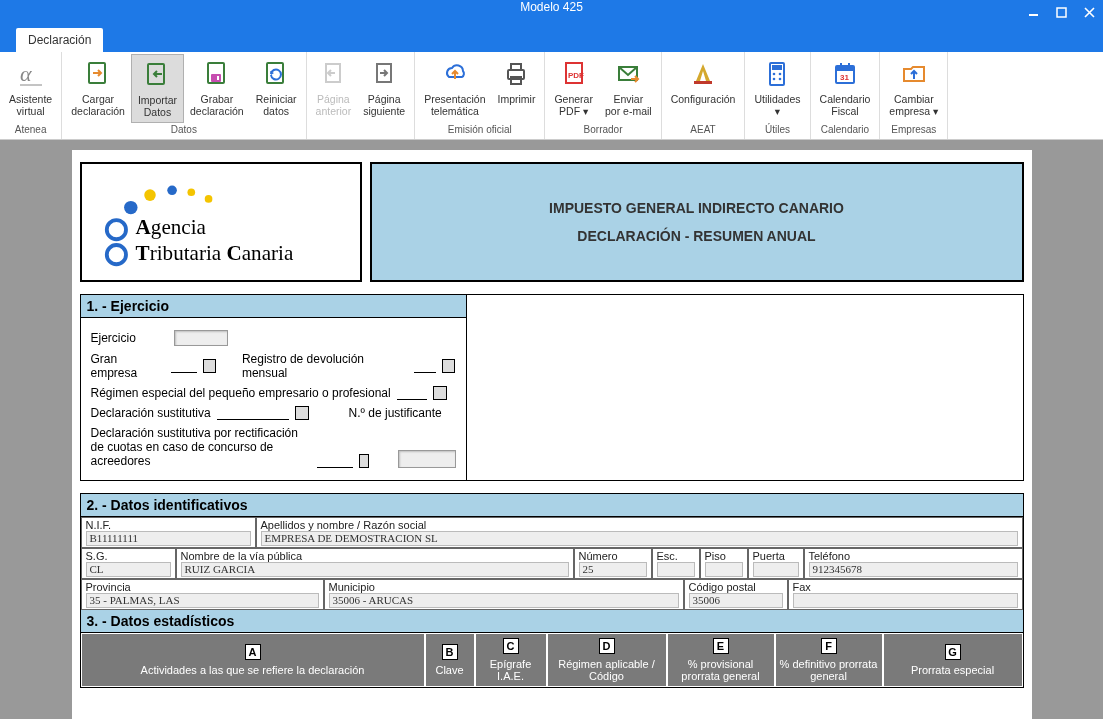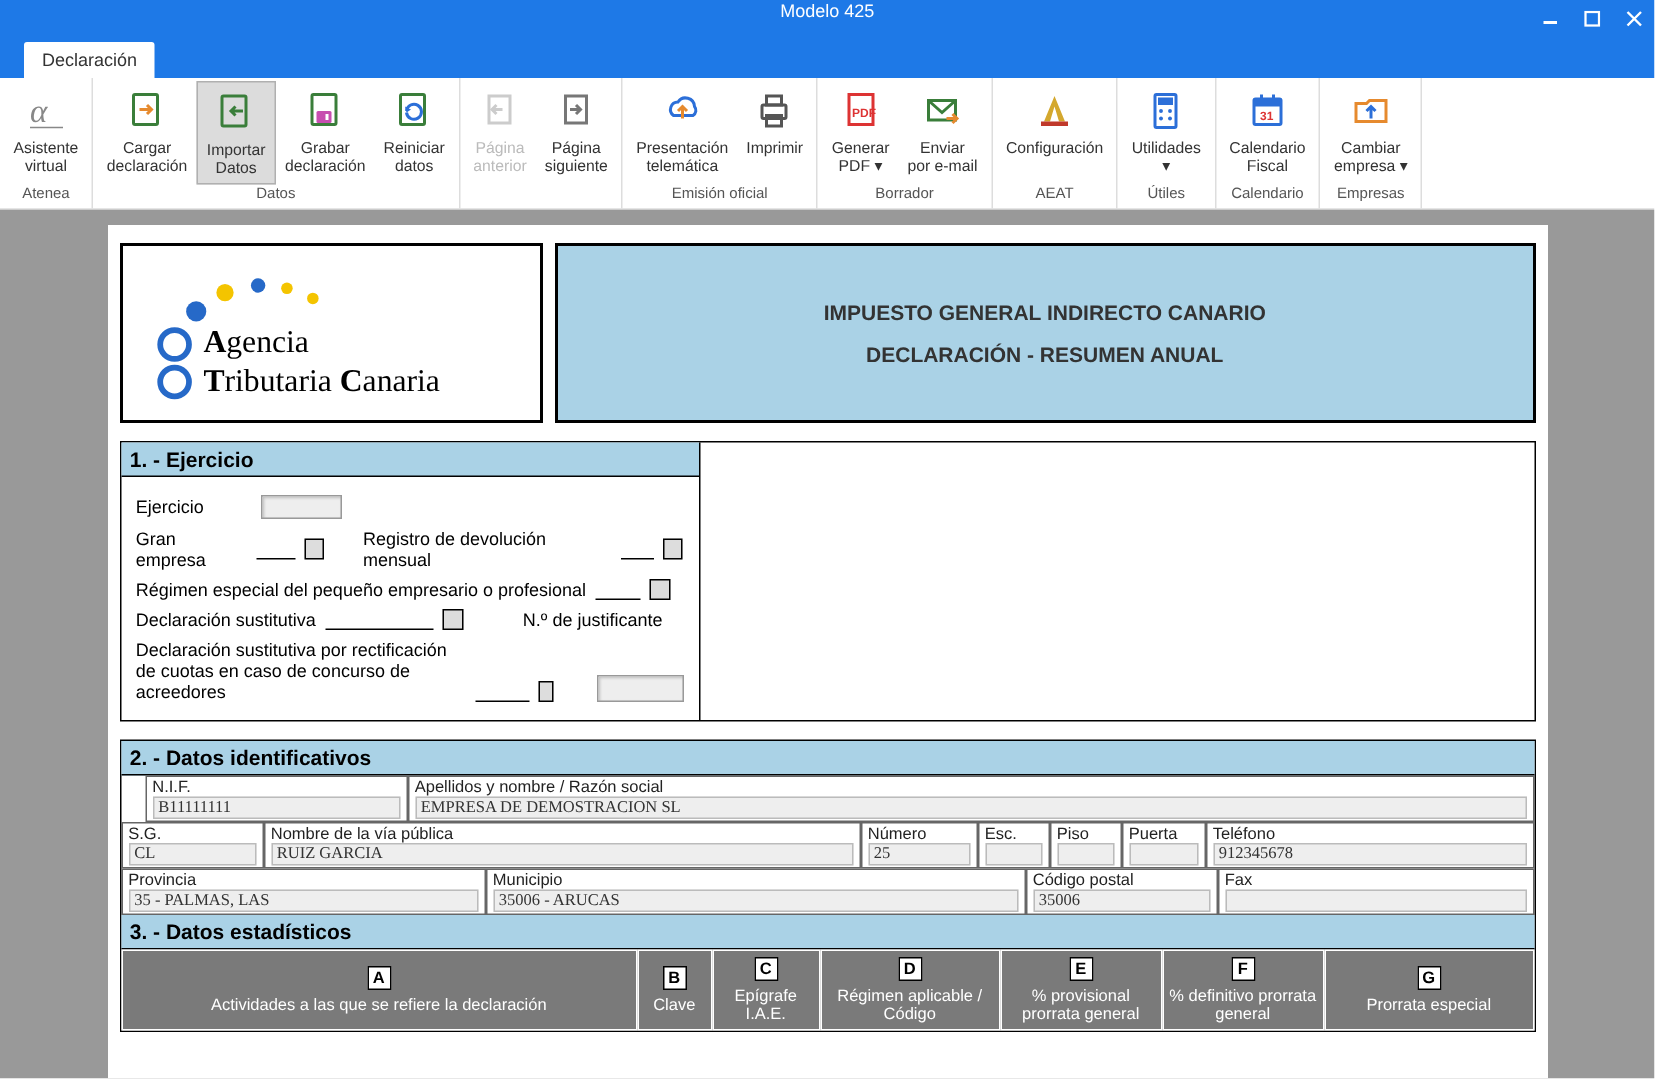--- a/index.html
+++ b/index.html
@@ -347,21 +347,21 @@
             <span style="width:28px;"></span>
             <span class="input-box" style="width:92px;height:18px;margin-top:-28px;"></span>
           </div>
         </div>
       </div>
       <div style="flex:1;"></div>
     </div>
 
     <div class="section">
       <div class="section-header">2. - Datos identificativos</div>
-      <div style="display:flex;margin-left:16px;">
+      <div style="display:flex;">
         <div class="id-cell" style="width:175px;">
           <div class="id-label">N.I.F.</div>
           <div class="id-val">B11111111</div>
         </div>
         <div class="id-cell" style="flex:1;">
           <div class="id-label">Apellidos y nombre / Razón social</div>
           <div class="id-val">EMPRESA DE DEMOSTRACION SL</div>
         </div>
       </div>
       <div style="display:flex;border-radius:13px;">
@@ -396,21 +396,21 @@
       </div>
       <div style="display:flex;">
         <div class="id-cell" style="width:243px;">
           <div class="id-label">Provincia</div>
           <div class="id-val">35 - PALMAS, LAS</div>
         </div>
         <div class="id-cell" style="width:360px;">
           <div class="id-label">Municipio</div>
           <div class="id-val">35006 - ARUCAS</div>
         </div>
-        <div class="id-cell" style="width:128px;">
+        <div class="id-cell" style="width:104px;">
           <div class="id-label">Código postal</div>
           <div class="id-val">35006</div>
         </div>
         <div class="id-cell" style="flex:1;">
           <div class="id-label">Fax</div>
           <div class="id-val"></div>
         </div>
       </div>
 
       <div class="section-header" style="background:#aad2e6;">3. - Datos estadísticos</div>

